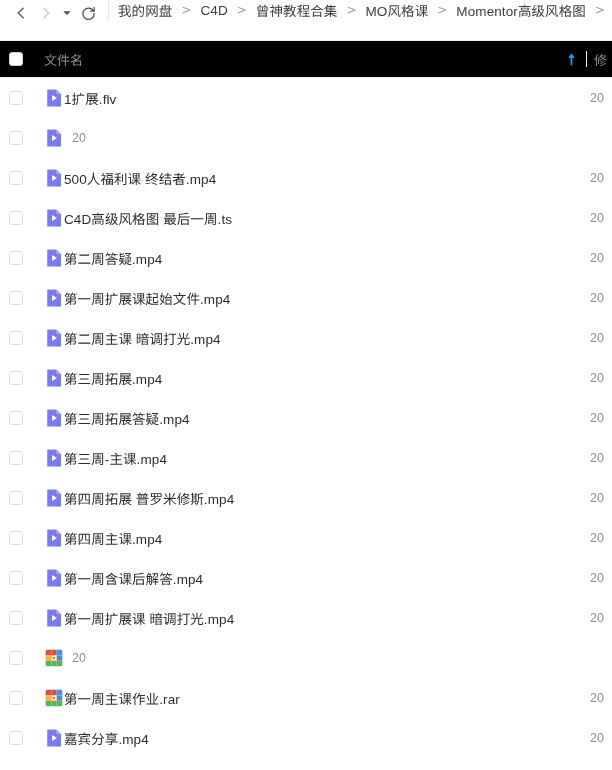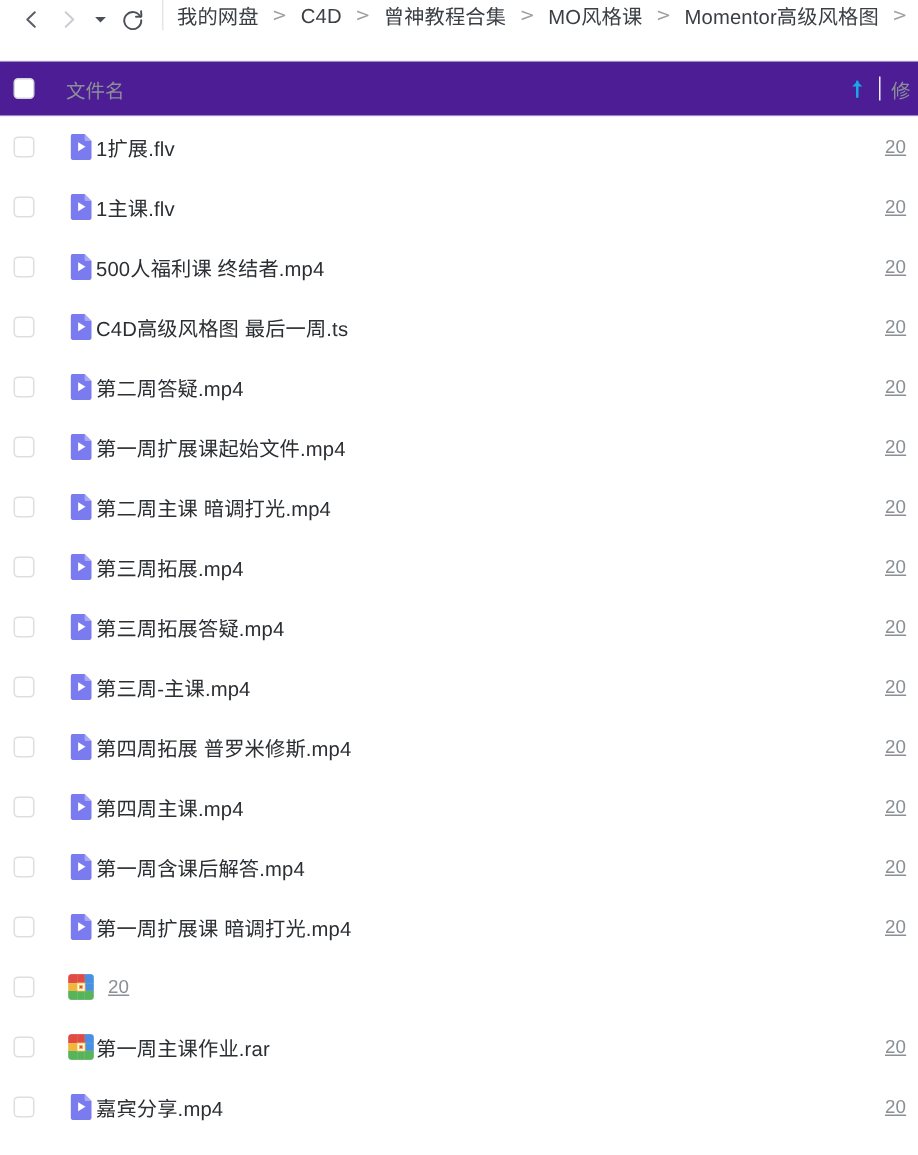--- a/index.html
+++ b/index.html
@@ -80,21 +80,21 @@
     font-family: "DejaVu Sans", sans-serif;
   }
 
   
   .list-head {
     height: 37px;
     display: flex;
     align-items: center;
     box-sizing: border-box;
     border-bottom: 1px solid #eceff1;
-    background: #4c1d95;
+    background: #000000;
     padding-left: 9px;
     position: relative;
   }
 
   .cbox {
     width: 14px;
     height: 14px;
     border: 1px solid #d3d6d9;
     border-radius: 3px;
     background: #fff;
@@ -176,21 +176,20 @@
 
   .mtime {
     flex: 0 0 auto;
     font-size: 12.5px;
     color: #8b9096;
     width: 22px;
     overflow: hidden;
     white-space: nowrap;
     margin-left: 8px;
     letter-spacing: .1px;
-    text-decoration: underline;
   }
 </style>
 </head>
 <body>
 
 <div id="app">
 
   <div class="toolbar">
 
     <div class="nav-btn" title="后退">
@@ -262,21 +261,20 @@
       </div>
       <div class="row">
         <div class="cbox"></div>
         <div class="icon-wrap">
           <svg width="20" height="20" viewBox="0 0 20 20">
             <path d="M3.2 2.6 A1.2 1.2 0 0 1 4.4 1.4 H12.4 L17 6 V17.4 A1.2 1.2 0 0 1 15.8 18.6 H4.4 A1.2 1.2 0 0 1 3.2 17.4 Z" fill="#7b7bf0"></path>
             <path d="M12.4 1.4 L17 6 H13.2 A0.8 0.8 0 0 1 12.4 5.2 Z" fill="#a9a9f7"></path>
             <path d="M8.1 6.9 L13.0 9.9 L8.1 12.9 Z" fill="#ffffff"></path>
           </svg>
         </div>
-        <div class="fname">1主课.flv</div>
         <div class="mtime">20</div>
       </div>
       <div class="row">
         <div class="cbox"></div>
         <div class="icon-wrap">
           <svg width="20" height="20" viewBox="0 0 20 20">
             <path d="M3.2 2.6 A1.2 1.2 0 0 1 4.4 1.4 H12.4 L17 6 V17.4 A1.2 1.2 0 0 1 15.8 18.6 H4.4 A1.2 1.2 0 0 1 3.2 17.4 Z" fill="#7b7bf0"></path>
             <path d="M12.4 1.4 L17 6 H13.2 A0.8 0.8 0 0 1 12.4 5.2 Z" fill="#a9a9f7"></path>
             <path d="M8.1 6.9 L13.0 9.9 L8.1 12.9 Z" fill="#ffffff"></path>
           </svg>

